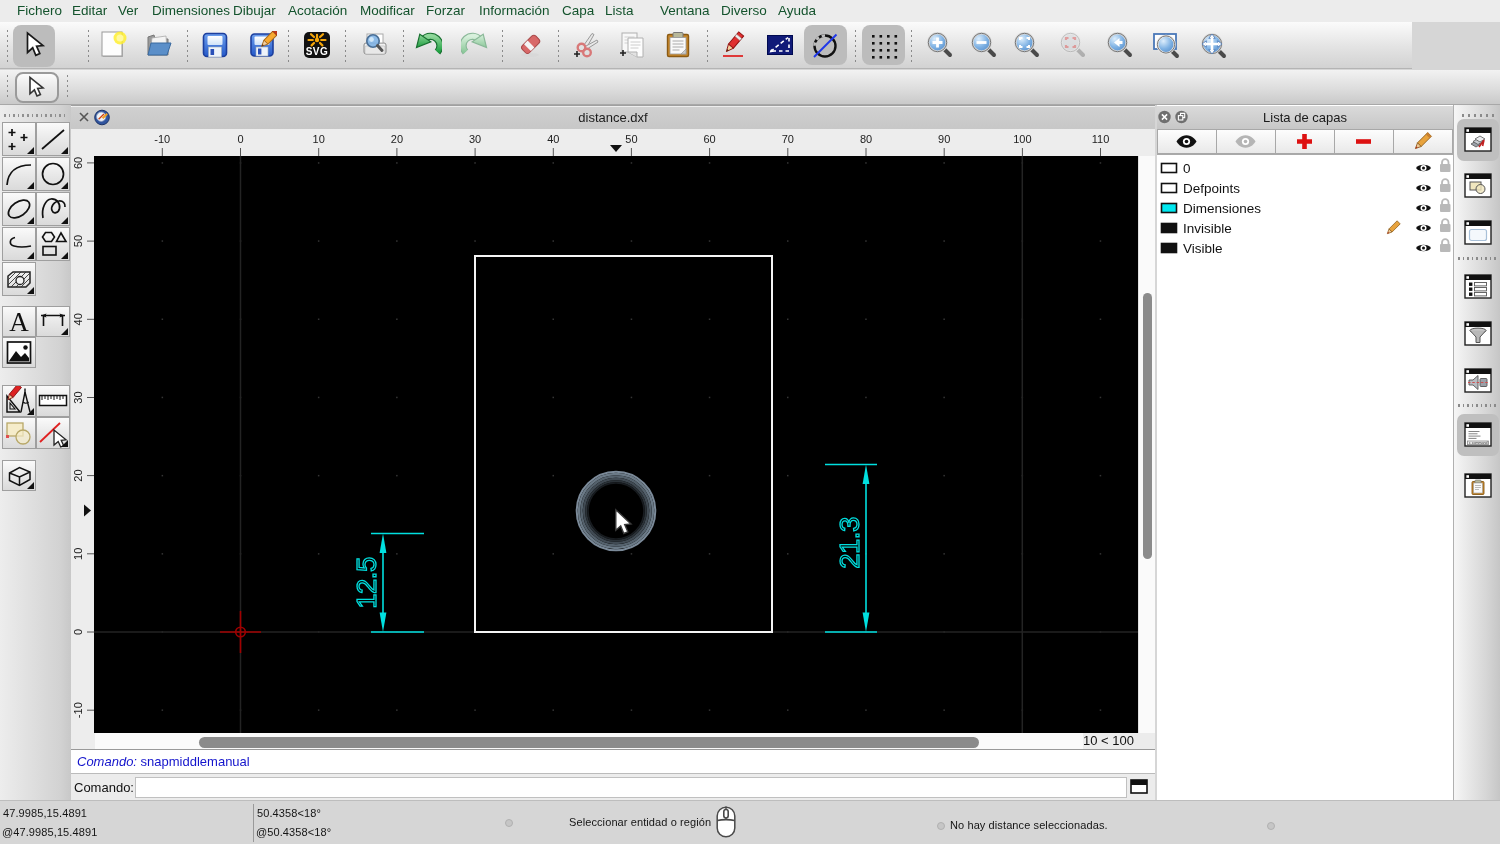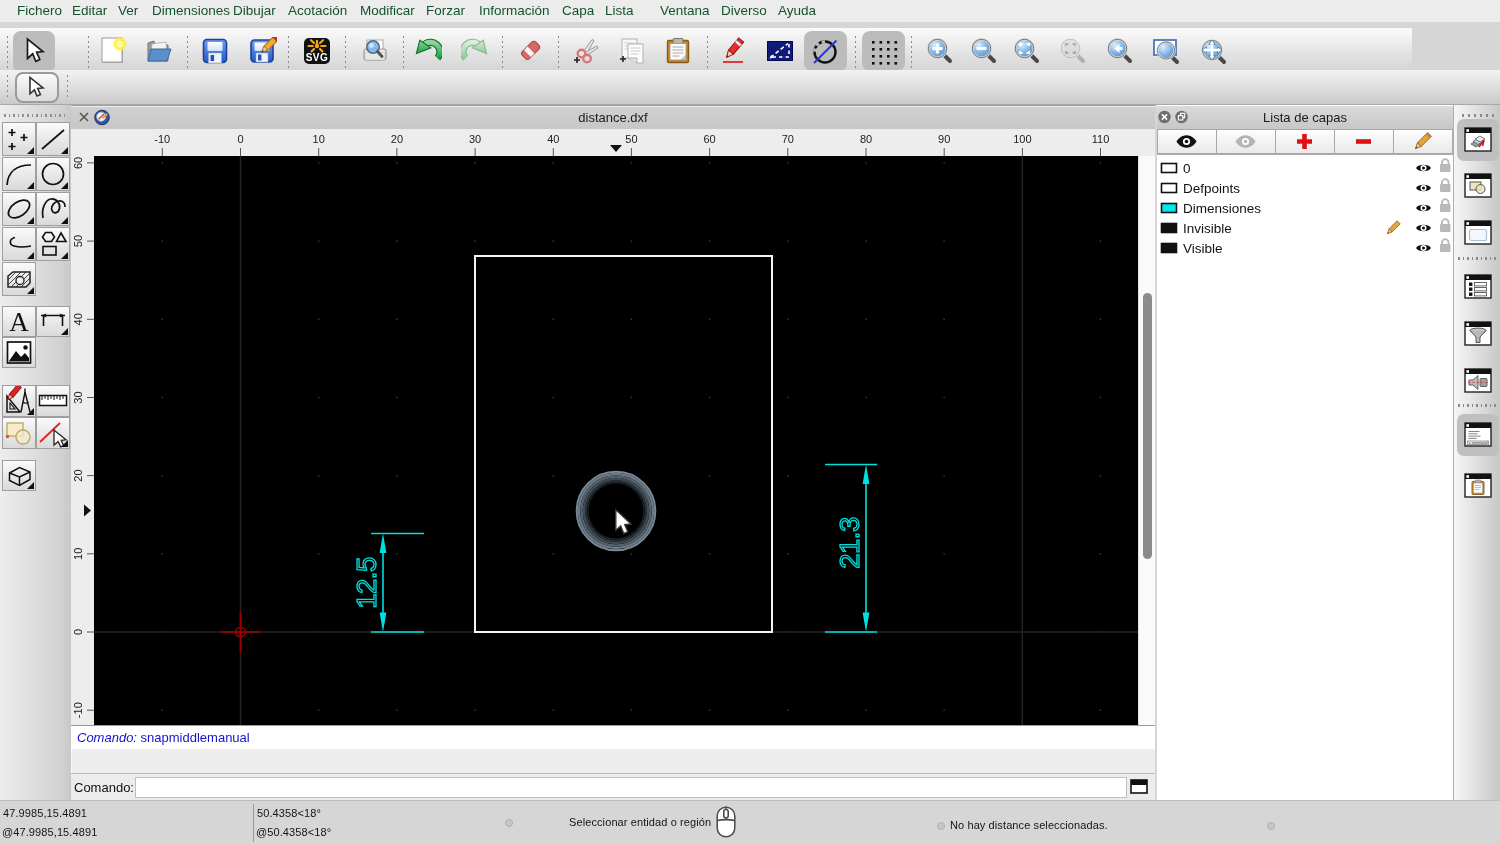--- a/index.html
+++ b/index.html
@@ -5,21 +5,21 @@
 * { margin:0; padding:0; box-sizing:border-box; -webkit-font-smoothing:antialiased; }
 html,body { width:1500px; height:844px; overflow:hidden; font-family:"Liberation Sans", sans-serif; }
 #app { position:absolute; top:0; left:0; width:1500px; height:844px; background:#d6d6d6; }
 .abs { position:absolute; }
 
 
 #menubar { position:absolute; top:0; left:0; width:1500px; height:22px; background:#ececec; }
 #menubar span { position:absolute; top:3px; font-size:13.5px; color:#14532d; }
 
 
-#tb1 { position:absolute; top:28px; left:0; width:1412px; height:47px;
+#tb1 { position:absolute; top:22px; left:0; width:1412px; height:47px;
   background:linear-gradient(#fbfbfb, #e3e3e3 55%, #d2d2d2); border-bottom:1px solid #b4b4b4; }
 #tb2 { position:absolute; top:70px; left:0; width:1500px; height:35px;
   background:linear-gradient(#f2f2f2, #ddd 55%, #c9c9c9); border-bottom:1px solid #a8a8a8; }
 .vsep { position:absolute; top:8px; height:34px; width:1px;
   background-image:repeating-linear-gradient(#8a8a8a 0 2px, transparent 2px 5px); }
 .ticon { position:absolute; top:9px; width:28px; height:28px; }
 .pressedbg { position:absolute; top:3px; height:40px; background:#bcbcbc; border-radius:8px; }
 
 
 #selbtn { position:absolute; top:72px; left:15px; width:44px; height:31px;
@@ -41,21 +41,21 @@
 #hruler { position:absolute; top:23px; left:0; width:1084px; height:27px; background:#ededed; }
 #vruler { position:absolute; top:50px; left:0; width:23px; height:577px; background:#ededed; }
 #canvas { position:absolute; top:50px; left:23px; width:1044px; height:577px; background:#000; }
 #vscroll { position:absolute; top:50px; left:1067px; width:17px; height:577px; background:#fafafa; border-left:1px solid #e0e0e0; }
 #vthumb { position:absolute; top:137px; left:4px; width:9px; height:266px; background:#8b8b8b; border-radius:4.5px; }
 #hscrollrow { position:absolute; top:627px; left:0; width:1084px; height:16px; background:#fafafa; }
 #hcorner { position:absolute; top:0; left:0; width:24px; height:16px; background:#ededed; }
 #hthumb { position:absolute; top:3.5px; left:128px; width:780px; height:11px; background:#8b8b8b; border-radius:5.5px; }
 #zoomlabel { position:absolute; top:0; left:1012px; width:72px; height:16px; background:#ececec;
   font-size:13px; color:#111; text-align:left; padding-right:3px; line-height:16px; }
-#cmdhist { position:absolute; top:619px; left:0; width:1084px; height:24px; background:#fff; border-top:1px solid #999;
+#cmdhist { position:absolute; top:643px; left:0; width:1084px; height:24px; background:#fff; border-top:1px solid #999;
   font-size:13px; color:#1414cc; padding:4px 12px 0 6px; }
 #cmdrow { position:absolute; top:667px; left:0; width:1084px; height:28px; background:#ececec; border-top:1px solid #bbb; }
 #cmdinput { position:absolute; top:3px; left:64px; width:992px; height:21px; background:#fff; border:1px solid #c0c0c0; }
 
 
 #rpanel { position:absolute; top:105px; left:1157px; width:296px; height:695px; background:#fff; }
 #rphead { position:absolute; top:1px; left:0; width:296px; height:23px;
   background:linear-gradient(#dadada,#c7c7c7); }
 #rptools { position:absolute; top:24px; left:0; width:296px; height:25px; display:flex; }
 .rpbtn { flex:1; background:linear-gradient(#fdfdfd,#e9e9e9); border:1px solid #a8a8a8; border-left:none; position:relative; }

